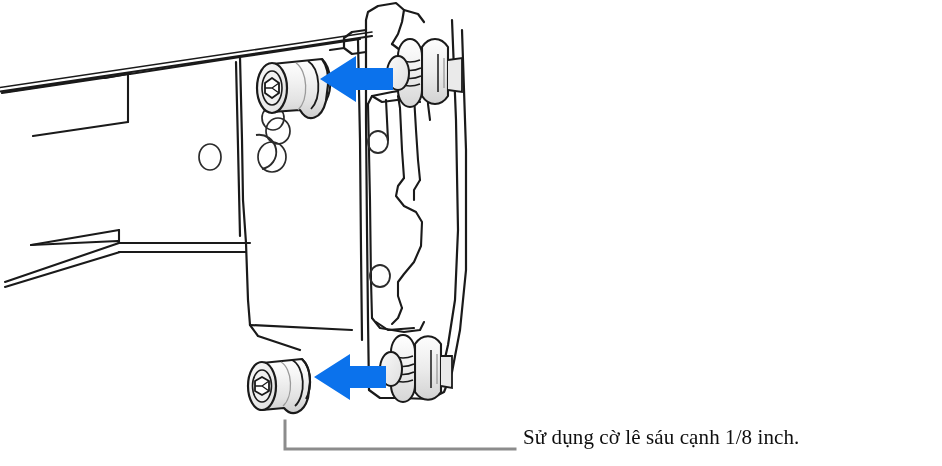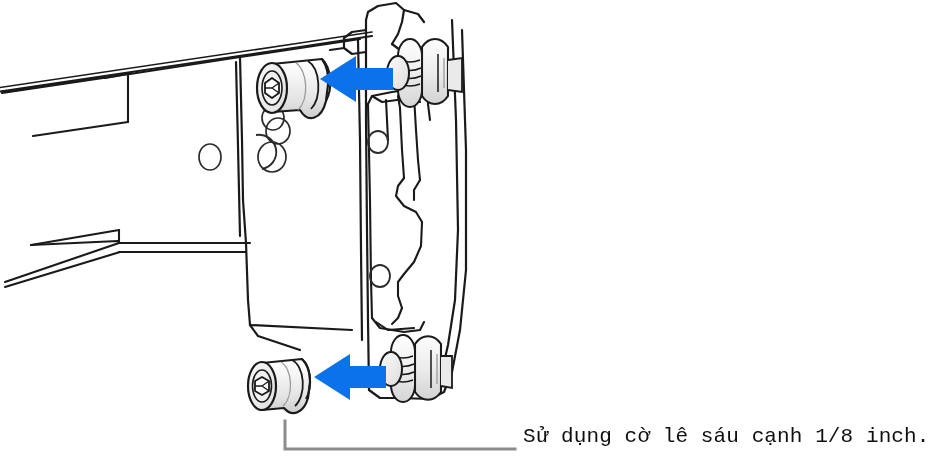--- a/index.html
+++ b/index.html
@@ -22,21 +22,21 @@
     top: 0;
     left: 0;
     width: 942px;
     height: 466px;
     display: block;
   }
   .caption-text {
     position: absolute;
     left: 523px;
     top: 424px;
-    font-family: Liberation Mono, monospace;
+    font-family: Liberation Serif, serif;
     font-size: 21px;
     line-height: 26px;
     color: #0f0f0f;
     white-space: nowrap;
     letter-spacing: 0.1px;
     text-align: right;
   }
 </style>
 </head>
 <body>

